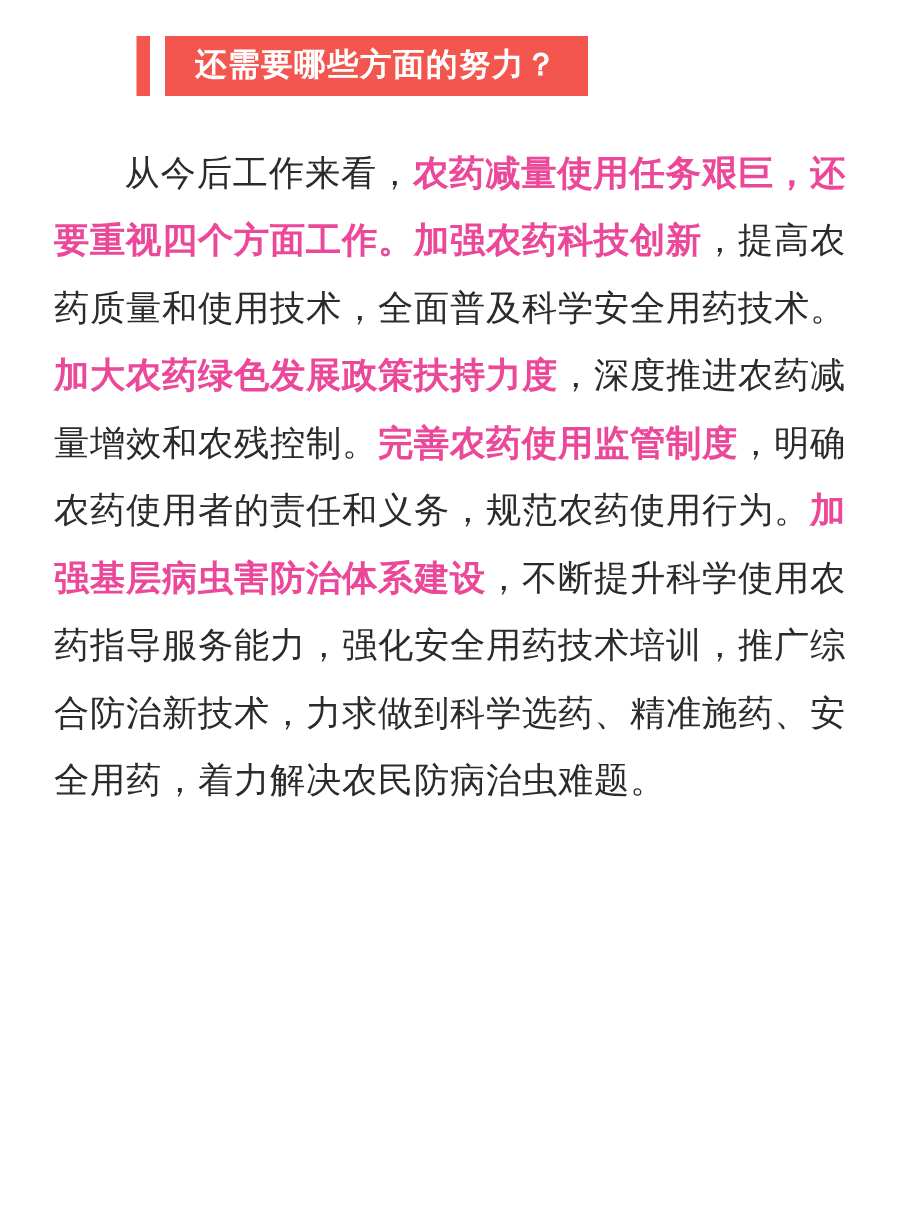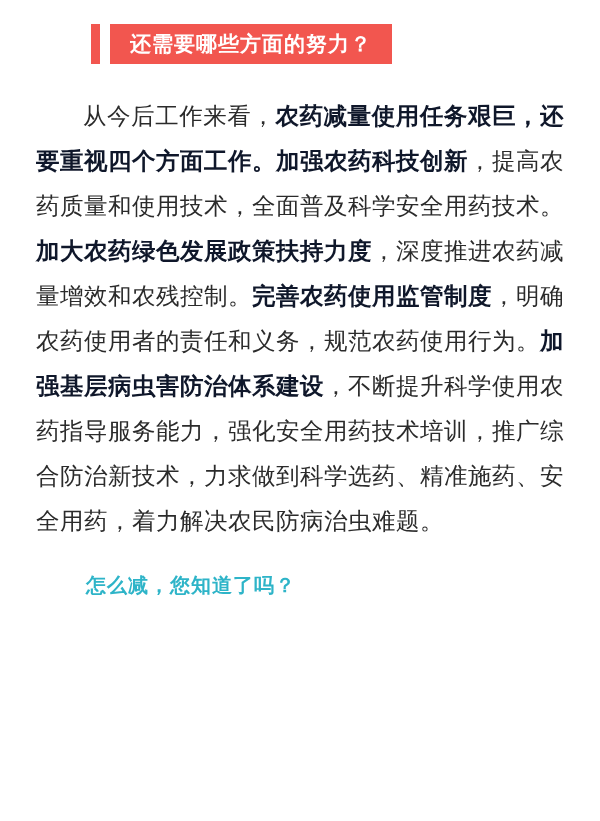--- a/index.html
+++ b/index.html
@@ -60,21 +60,21 @@
     letter-spacing: 0.5px;
     text-align: justify;
     text-justify: inter-ideograph;
   }
   .para {
     margin: 0 0 14px 0;
     text-indent: 2em;
   }
   .bold-run {
     font-weight: bold;
-    color: #0f172a;
+    color: #ec4899;
   }
   
   .footer-line {
     margin-top: 28px;
     margin-left: 50px;
     color: #2eb4c8;
     font-family: "Liberation Sans", "DejaVu Sans", sans-serif;
     font-weight: bold;
     font-size: 20px;
     letter-spacing: 1px;
@@ -88,15 +88,14 @@
   <div class="header-banner">
     <div class="banner-bar"></div>
     <div class="banner-gap"></div>
     <div class="banner-box">还需要哪些方面的努力？</div>
   </div>
 
   <div class="body-copy">
     <p class="para"><span>从今后工作来看，</span><span class="bold-run">农药减量使用任务艰巨，还要重视四个方面工作。加强农药科技创新</span><span>，提高农药质量和使用技术，全面普及科学安全用药技术。</span><span class="bold-run">加大农药绿色发展政策扶持力度</span><span>，深度推进农药减量增效和农残控制。</span><span class="bold-run">完善农药使用监管制度</span><span>，明确农药使用者的责任和义务，规范农药使用行为。</span><span class="bold-run">加强基层病虫害防治体系建设</span><span>，不断提升科学使用农药指导服务能力，强化安全用药技术培训，推广综合防治新技术，力求做到科学选药、精准施药、安全用药，着力解决农民防病治虫难题。</span></p>
   </div>
 
-  <div class="footer-line">怎么减，您知道了吗？</div>
 
 </div>
 
 </body></html>

